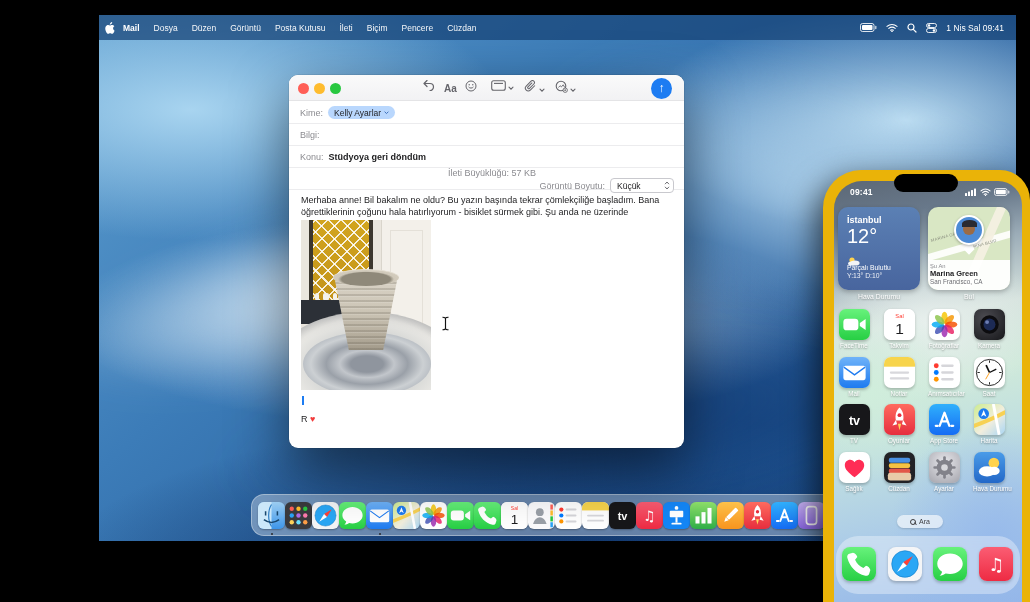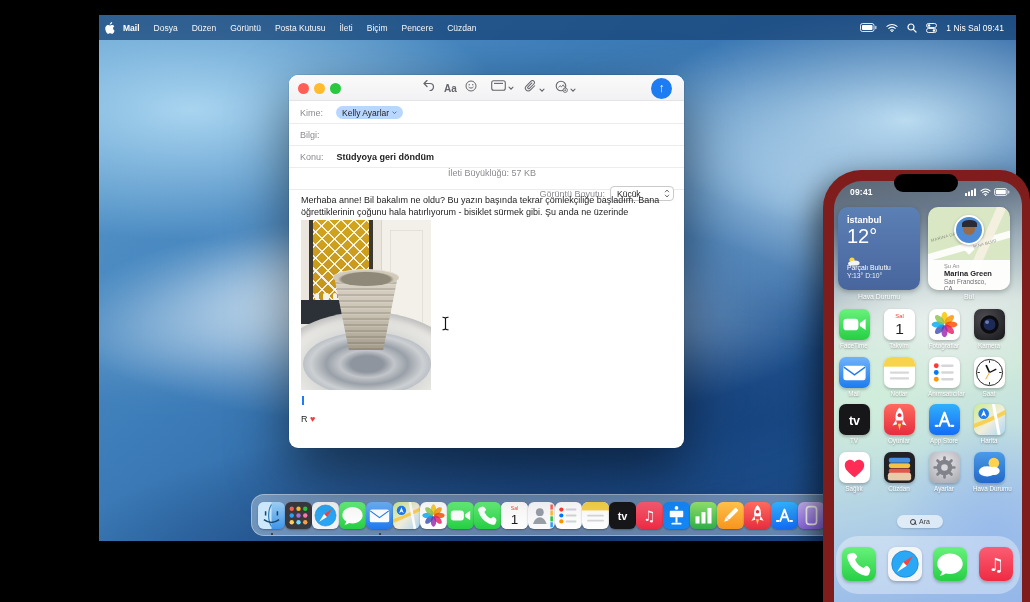--- a/index.html
+++ b/index.html
@@ -43,21 +43,21 @@
     background:linear-gradient(#fafafa,#f2f2f4); border-bottom:1px solid #e4e4e6; border-radius:9px 9px 0 0; }
   .tl { position:absolute; top:8px; width:11px; height:11px; border-radius:50%; }
   #tl-close{ left:9px; background:#ff5f57; } #tl-min{ left:25px; background:#febc2e; } #tl-zoom{ left:41px; background:#28c840; }
   .tbi { position:absolute; top:5px; color:#65656b; font-size:11px; line-height:16px; text-align:center; }
   .tbi svg { display:block; }
   .chev svg { display:inline-block; vertical-align:2px; margin-left:2px; }
   #send-btn { position:absolute; right:12px; top:3px; width:21px; height:21px; border-radius:50%;
     background:#1d7cf2; color:#fff; font-size:12px; text-align:center; line-height:20px; }
 
   .hrow { position:absolute; left:0; width:100%; height:22px; border-bottom:1px solid #ececee;
-    display:flex; align-items:center; padding-left:11px; font-size:9px; color:#8b8b90;gap:8px; }
+    display:flex; align-items:center; padding-left:11px; font-size:9px; color:#8b8b90; }
   .hval { color:#1d1d1f; margin-left:5px;font-weight:bold; }
   #to-pill { margin-left:5px; background:#b9d7fd; border-radius:7px; padding:1.5px 6px; color:#1d1d20;
     font-size:8.5px; display:flex; align-items:center; gap:3px; }
   #sizerow { border-bottom:1px solid #ececee;flex-direction:column; }
   #imgsize-group { margin-left:auto; margin-right:10px; display:flex; align-items:center; gap:5px; }
   #imgsize-select { width:64px; height:15px; background:#fff; border:1px solid #c9c9ce; border-radius:4px;
     display:flex; align-items:center; justify-content:space-between; padding:0 3px 0 6px; color:#1d1d1f; font-size:8.5px; }
   #photo { position:absolute; left:12px; top:145px; width:130px; height:170px; overflow:hidden; background:#eae6de; }
   .bodytext { position:absolute; left:12px; width:372px; font-size:9px; color:#1d1d1f; line-height:1.35; }
   #caret { position:absolute; left:13px; top:321px; width:1.5px; height:9px; background:#1d7cf2; }
@@ -99,21 +99,21 @@
     display:flex; align-items:center; padding:0 6px; backdrop-filter:blur(6px); }
   .dock-item { position:relative; width:27.5px; height:42px; display:flex; align-items:center; justify-content:center; }
   .dock-item .tile { width:27px; height:27px; border-radius:6px; overflow:hidden; box-shadow:0 1px 2px rgba(0,0,0,.3); }
   .dock-item .tile.flat { box-shadow:none; }
   .tile svg { width:100%; height:100%; display:block; }
   .run-dot { position:absolute; bottom:1.5px; left:50%; margin-left:-1px; width:2px; height:2px; border-radius:50%; background:#2b2b2e; }
   .dock-sep { width:1px; height:30px; background:rgba(255,255,255,.45); margin:0 4px; }
 
   
   #iphone { position:absolute; left:823px; top:170px; width:207px; height:432px; z-index:10;
-    background:#7f1d1d; border-radius:38px 30px 0 0; box-shadow:-8px 10px 30px rgba(0,0,0,.6); }
+    background:#eab308; border-radius:38px 30px 0 0; box-shadow:-8px 10px 30px rgba(0,0,0,.6); }
   #pscreen { position:absolute; left:11px; top:11px; width:188px; height:421px; overflow:hidden;
     border-radius:28px 24px 0 0;
     background:
       radial-gradient(ellipse 70% 30% at 20% 50%, rgba(208,238,220,.9), rgba(208,238,220,0) 70%),
       radial-gradient(ellipse 80% 40% at 85% 85%, rgba(150,185,235,.9), rgba(150,185,235,0) 70%),
       radial-gradient(ellipse 90% 26% at 50% 34%, rgba(235,242,240,.85), rgba(235,242,240,0) 70%),
       linear-gradient(168deg,#5c6876 0%,#68788a 10%,#9cadb8 20%,#d5e2dd 34%,#cfe9da 48%,#c0dfe0 62%,#abcbe8 80%,#93b5e8 100%); }
   #island { position:absolute; left:71px; top:4px; width:64px; height:18px; background:#000; border-radius:9px; z-index:3; }
   #pstatus { position:absolute; left:0; top:5px; width:100%; height:14px; color:#fff; z-index:2; }
   #ptime { position:absolute; left:16px; top:1px; font-size:8.5px; font-weight:bold; letter-spacing:.2px; }
@@ -127,21 +127,21 @@
   #w-icon { margin-top:4px; height:10px; }
   #w-cond { font-size:6.8px; margin-top:2px; }
   #w-hilo { font-size:6.8px; opacity:.9; margin-top:1px; }
   #w-findmy { left:94px; background:#d9e7c4; }
   .road { position:absolute; background:rgba(255,255,255,.9); }
   #road1 { width:120px; height:7px; left:-14px; top:34px; transform:rotate(-16deg); }
   #road2 { width:9px; height:90px; left:52px; top:-6px; transform:rotate(24deg); background:rgba(244,240,225,.95); }
   .street { position:absolute; font-size:4.2px; color:#8b8f80; letter-spacing:.3px; white-space:nowrap; }
   #street1 { left:2px; top:25px; transform:rotate(-16deg); }
   #street2 { left:38px; top:35px; transform:rotate(-16deg); }
-  #fm-info { position:absolute; left:0; bottom:0; width:100%; height:30px; background:rgba(255,255,255,.95); padding:3px 16px; }
+  #fm-info { position:absolute; left:0; bottom:0; width:100%; height:30px; background:rgba(255,255,255,.95); padding:3px 2px; }
   #fm-now { font-size:5.8px; color:#8b8b90; }
   #fm-name { font-size:7.5px; font-weight:bold; color:#1d1d1f; }
   #fm-loc { font-size:6.3px; color:#6e6e73; }
   #fm-avatar { position:absolute; left:26px; top:8px; width:30px; height:30px; border-radius:50%;
     background:#4d8bd6; border:2px solid #fff; box-shadow:0 1px 3px rgba(0,0,0,.3); overflow:hidden; }
   #fm-avatar::before { content:""; position:absolute; left:7px; top:6px; width:12px; height:12px; border-radius:50%; background:#9c6b44; }
   #fm-avatar::after { content:""; position:absolute; left:5.5px; top:3px; width:15px; height:7px; border-radius:50% 50% 0 0; background:#2a2a30; }
   #fm-pointer { position:absolute; left:37px; top:38px; width:8px; height:8px; background:#fff; transform:rotate(45deg); }
   .wlabel { position:absolute; top:112px; width:82px; text-align:center; font-size:6.8px; color:#fff;
     text-shadow:0 1px 2px rgba(0,0,0,.4); }

